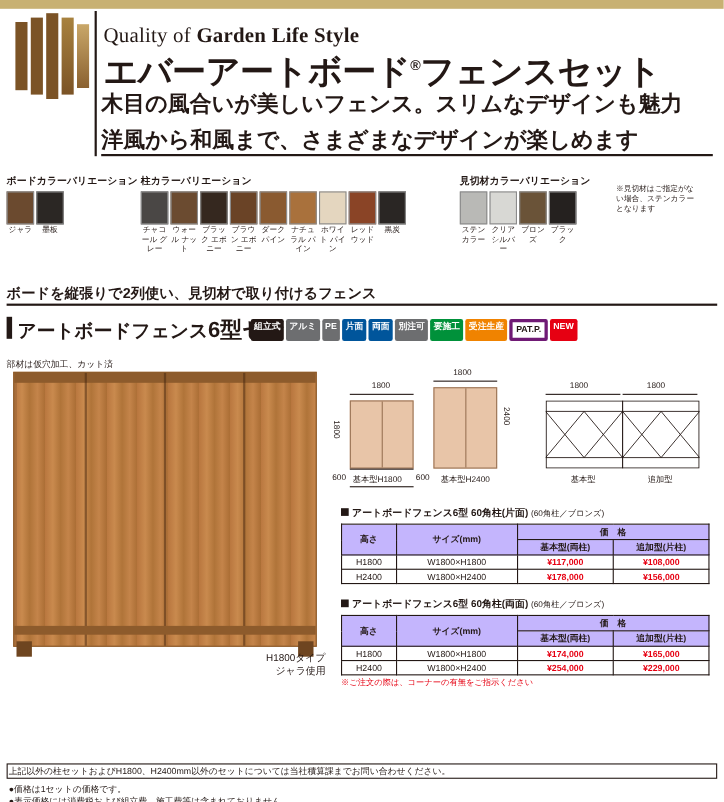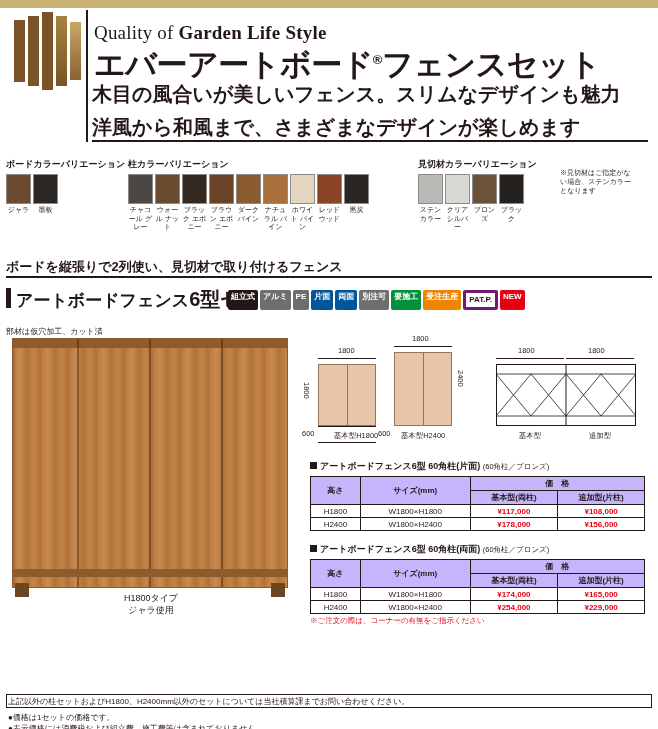--- a/index.html
+++ b/index.html
@@ -135,21 +135,21 @@
     background:#8d5b2c;
   }
   .photo .botcap {
     position:absolute; left:0; bottom:10px; width:100%; height:8px;
     background:#8d5b2c;
   }
   .photo .post {
     position:absolute; bottom:-10px; width:14px; height:14px; background:#6e4520;
   }
   .photo-cap {
-    position:absolute; left:0; top:254px; width:290px; text-align:center;
+    position:absolute; left:0; top:254px; width:290px; text-align:right;
     font-size:9px; line-height:12px; color:#231815;
   }
 
   
   .diagrams { position:absolute; left:300px; top:334px; width:352px; height:120px; }
   .dim-label { position:absolute; font-size:7.5px; color:#231815; }
   .dimline { position:absolute; background:#231815; height:1px; }
   .panel {
     position:absolute; background:#e8c5a8; border:1px solid #9a7355;
   }
@@ -354,21 +354,21 @@
     <div>
       <div class="dim-label" style="left:38px; top:12px;">1800</div>
       <div class="dimline" style="left:18px; top:24px; width:58px;"></div>
       <div class="panel" style="left:18px; top:30px; width:58px; height:62px;">
         <div class="pseam" style="left:28px;"></div>
       </div>
       <div class="dim-label" style="left:2px; top:48px; writing-mode:vertical-rl;">1800</div>
       <div class="dimline" style="left:18px; top:92px; width:58px; height:1px;"></div>
       <div class="dim-label" style="left:2px; top:95px;">600</div>
       <div class="dimline" style="left:18px; top:108px; width:58px;"></div>
-      <div class="panel-cap" style="left:15px; top:97px; width:82px;">基本型H1800</div>
+      <div class="panel-cap" style="left:2px; top:97px; width:82px;">基本型H1800</div>
     </div>
 
     <div>
       <div class="dim-label" style="left:112px; top:0px;">1800</div>
       <div class="dimline" style="left:94px; top:12px; width:58px;"></div>
       <div class="panel" style="left:94px; top:18px; width:58px; height:74px;">
         <div class="pseam" style="left:28px;"></div>
       </div>
       <div class="dim-label" style="left:156px; top:36px; writing-mode:vertical-rl;">2400</div>
       <div class="dim-label" style="left:78px; top:95px;">600</div>

